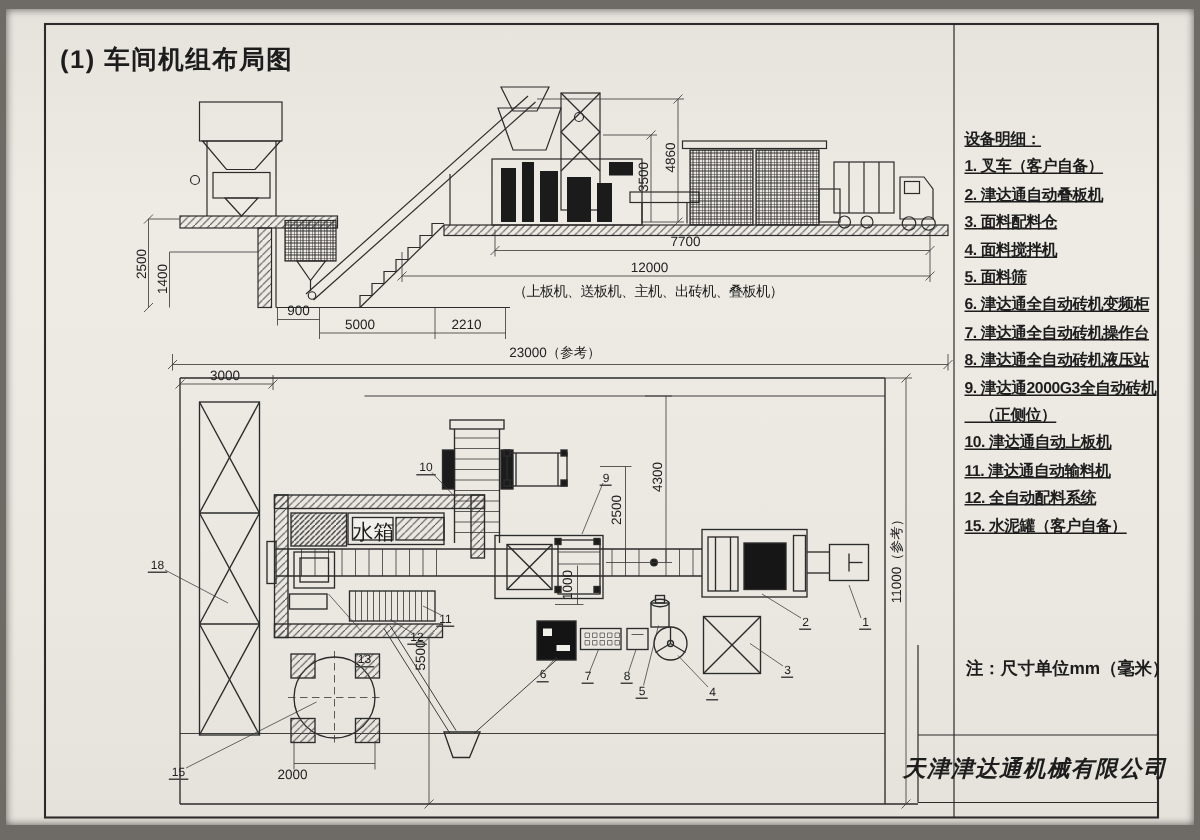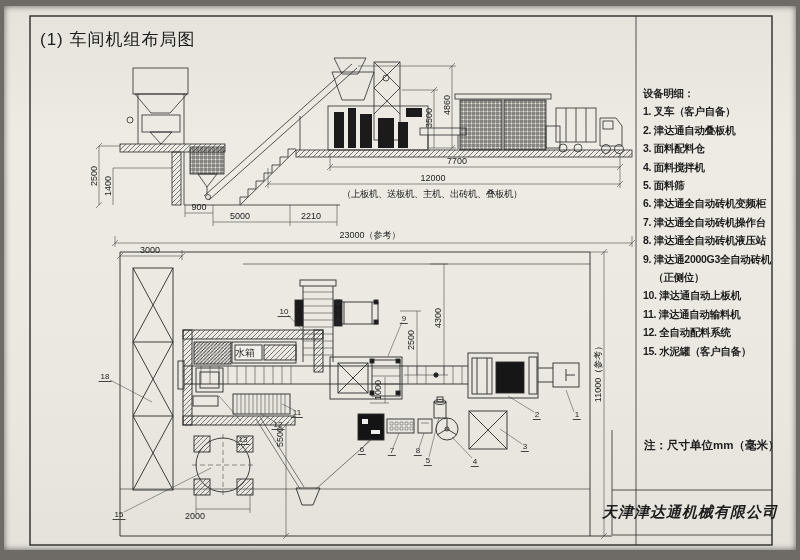--- a/index.html
+++ b/index.html
@@ -9,33 +9,33 @@
     font-family:"Liberation Sans", sans-serif;
     color:#1d1d1d;
   }
   #paper{
     position:absolute;left:4px;top:6px;width:792px;height:544px;
     background:linear-gradient(180deg,#e5e3dc 0%,#edebe4 25%,#eae8e1 70%,#e4e2da 100%);
     box-shadow:0 0 6px rgba(0,0,0,.6) inset;
   }
   svg{position:absolute;left:0;top:0;}
   .txt{position:absolute;white-space:nowrap;}
-  #title{left:40px;top:28px;font-size:17px;font-weight:normal;letter-spacing:1px;}
-  #eq-list{left:643px;top:84px;width:130px;font-size:10.5px;line-height:18.4px;font-weight:600;}
+  #title{left:40px;top:28px;font-size:17px;font-weight:bold;letter-spacing:1px;}
+  #eq-list{left:643px;top:84px;width:130px;font-size:10.5px;line-height:18.4px;font-weight:600;text-decoration:underline;}
   .eq-item{white-space:pre-line;letter-spacing:-0.3px;}
   #note{left:644px;top:438px;font-size:11.5px;font-weight:bold;}
   #company{left:613px;top:490px;width:154px;height:45px;font-size:15px;font-weight:bold;
     display:flex;align-items:center;justify-content:center;letter-spacing:1px;font-style:italic;}
   .dim{position:absolute;font-size:9px;color:#222;white-space:nowrap;transform:translate(-50%,-100%);}
   .vdim{position:absolute;font-size:9px;color:#222;white-space:nowrap;transform:translate(-50%,-50%) rotate(-90deg);}
   .dim-below{transform:translate(-50%,0);}
   .co{position:absolute;font-size:8px;color:#222;transform:translate(-50%,-50%);
     border-bottom:1px solid #444;padding:0 2px;line-height:9px;}
   #mgroup{left:342px;top:188px;font-size:9.5px;letter-spacing:-0.5px;}
-  #wtank{left:235px;top:346px;width:27px;font-size:10px;text-align:left;letter-spacing:0;}
+  #wtank{left:235px;top:346px;width:27px;font-size:14px;text-align:center;letter-spacing:0;}
 </style>
 </head>
 <body>
 
 <div id="paper"></div>
 
 <svg width="800" height="560" viewBox="0 0 800 560">
   <defs>
     <pattern id="hg" width="5" height="5" patternUnits="userSpaceOnUse">
       <path d="M0,5 L5,0" stroke="#4a4a4a" stroke-width="0.7"></path>

